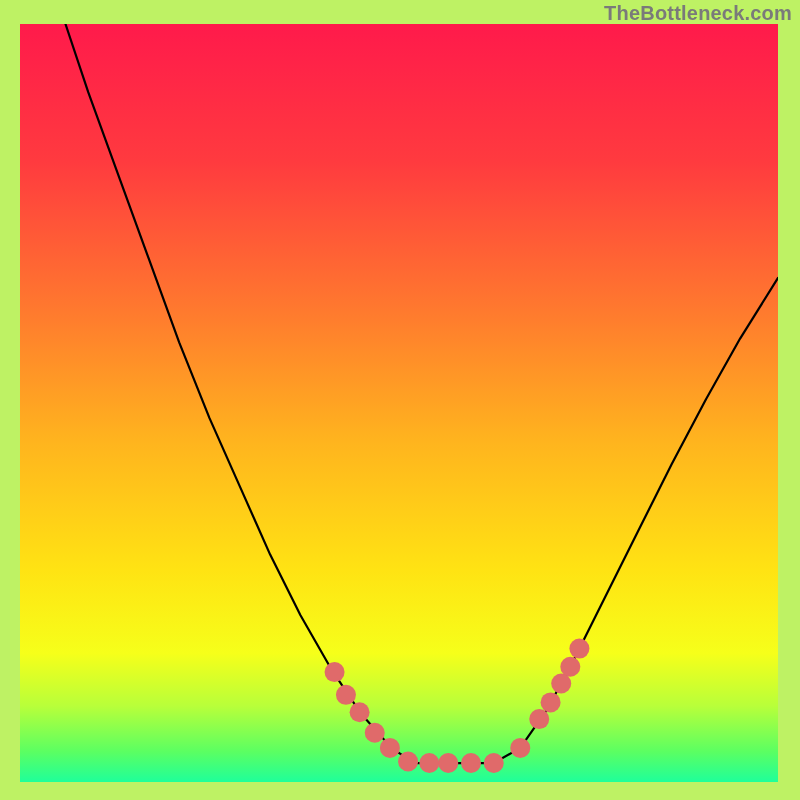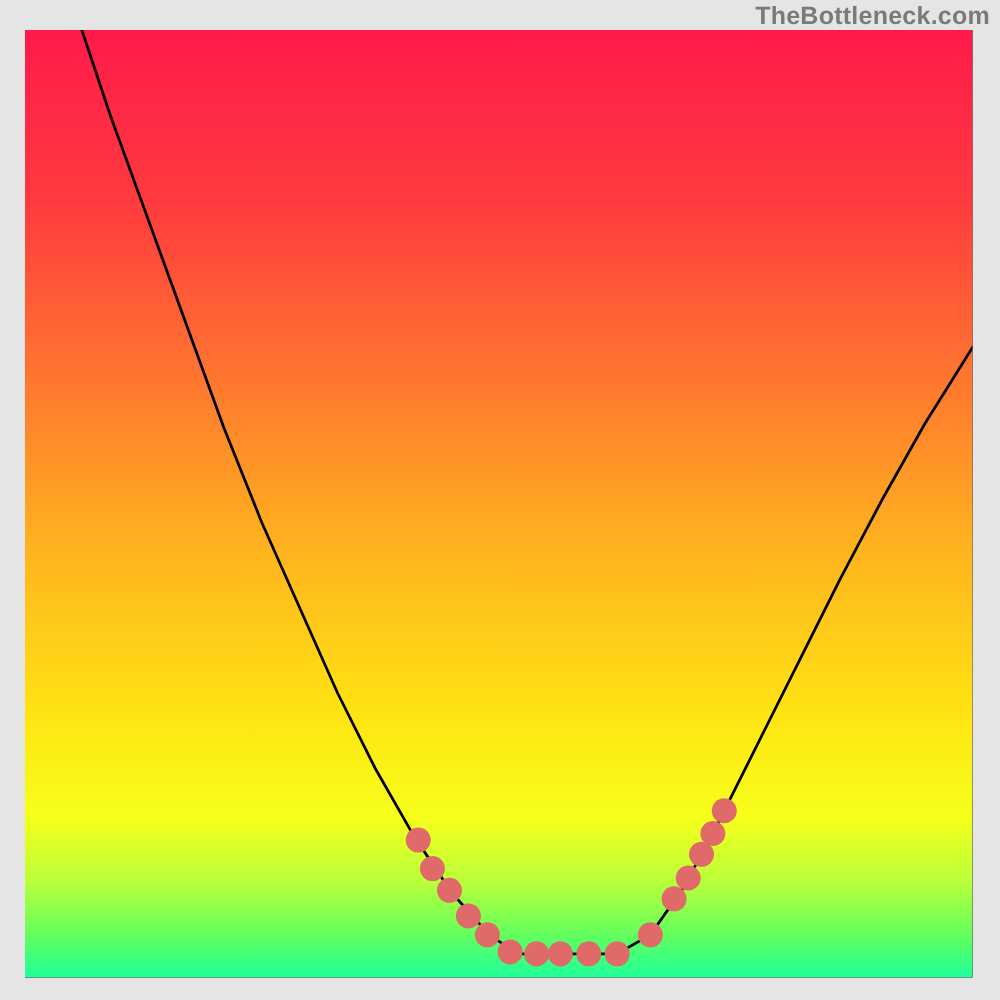--- a/index.html
+++ b/index.html
@@ -9,21 +9,21 @@
     height: 800px;
     background: #000;
     overflow: hidden;
   }
   .frame {
     position: absolute;
     left: 0;
     top: 0;
     width: 800px;
     height: 800px;
-    background: #e5e5e5;
+    background: #bef264;
   }
   .watermark {
     position: absolute;
     top: 2px;
     right: 8px;
     color: #7a7a7a;
     font-family: Arial, Helvetica, sans-serif;
     font-size: 20px;
     font-weight: 600;
     letter-spacing: 0.2px;

